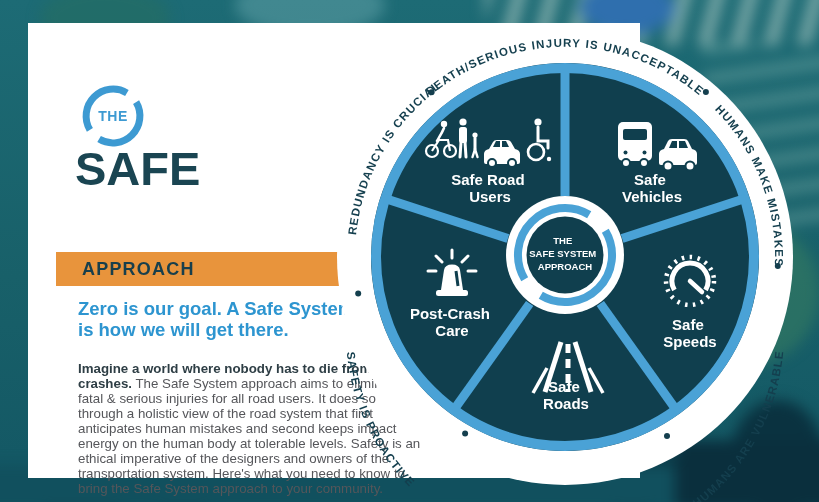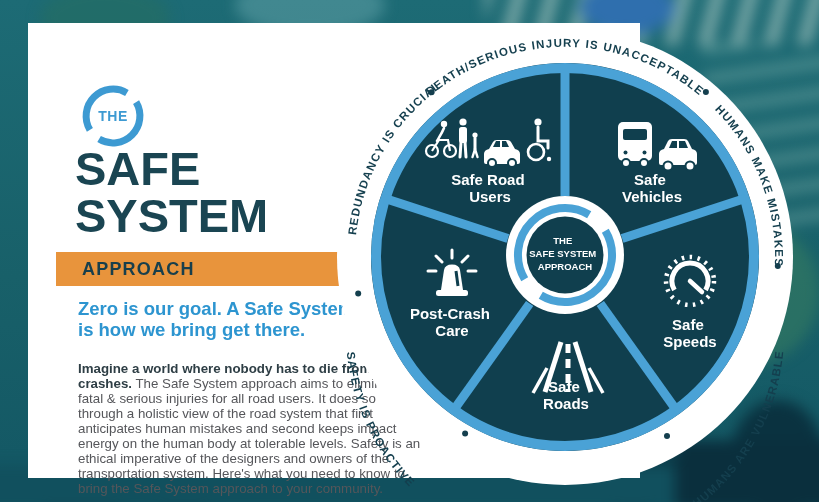--- a/index.html
+++ b/index.html
@@ -59,28 +59,27 @@
   <div class="logo">
     <svg width="70" height="70" viewBox="48 56 70 70">
       <path d="M96.9,67.9 A27 27 0 0 0 59.9,104.9" fill="none" stroke="#3d9ad2" stroke-width="7"></path>
       <path d="M69.1,114.1 A27 27 0 0 0 106.1,77.1" fill="none" stroke="#3d9ad2" stroke-width="7"></path>
     </svg>
     <div class="logo-the">THE</div>
   </div>
 
   <div class="title">
     <div>SAFE</div>
-    <div>SYSTEM</div>
   </div>
 
   <div class="banner">APPROACH</div>
 
   <div class="heading">
     <div>Zero is our goal. A Safe System</div>
-    <div>is how we bring get there.</div>
+    <div>is how we will get there.</div>
   </div>
 
   <p class="bodycopy"><b>Imagine a world where nobody has to die from vehicle crashes.</b><span> The Safe System approach aims to eliminate fatal &amp; serious injuries for all road users. It does so through a holistic view of the road system that first anticipates human mistakes and second keeps impact energy on the human body at tolerable levels. Safety is an ethical imperative of the designers and owners of the transportation system. Here's what you need to know to bring the Safe System approach to your community.</span></p>
 </div>
 
 <svg class="wheel-svg" width="819" height="502" viewBox="0 0 819 502">
 
   <circle cx="565" cy="257" r="228" fill="#ffffff"></circle>
 
   <circle cx="565" cy="257" r="194" fill="#103f4e"></circle>

